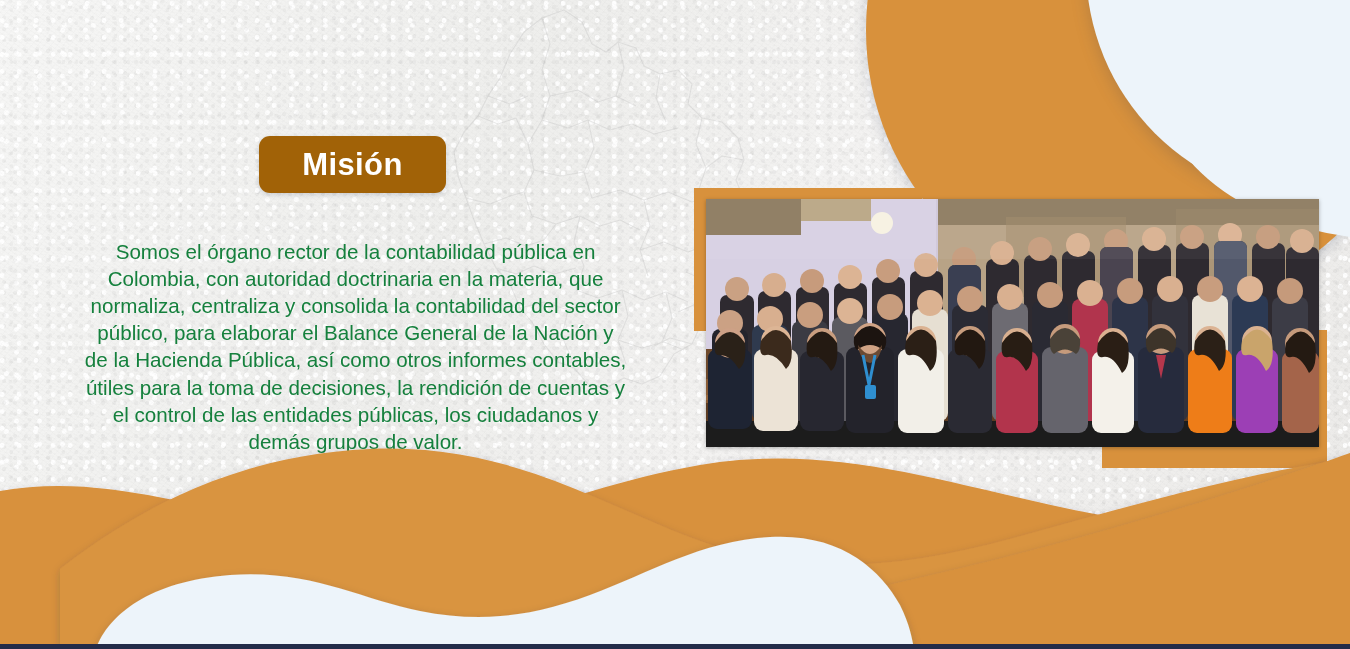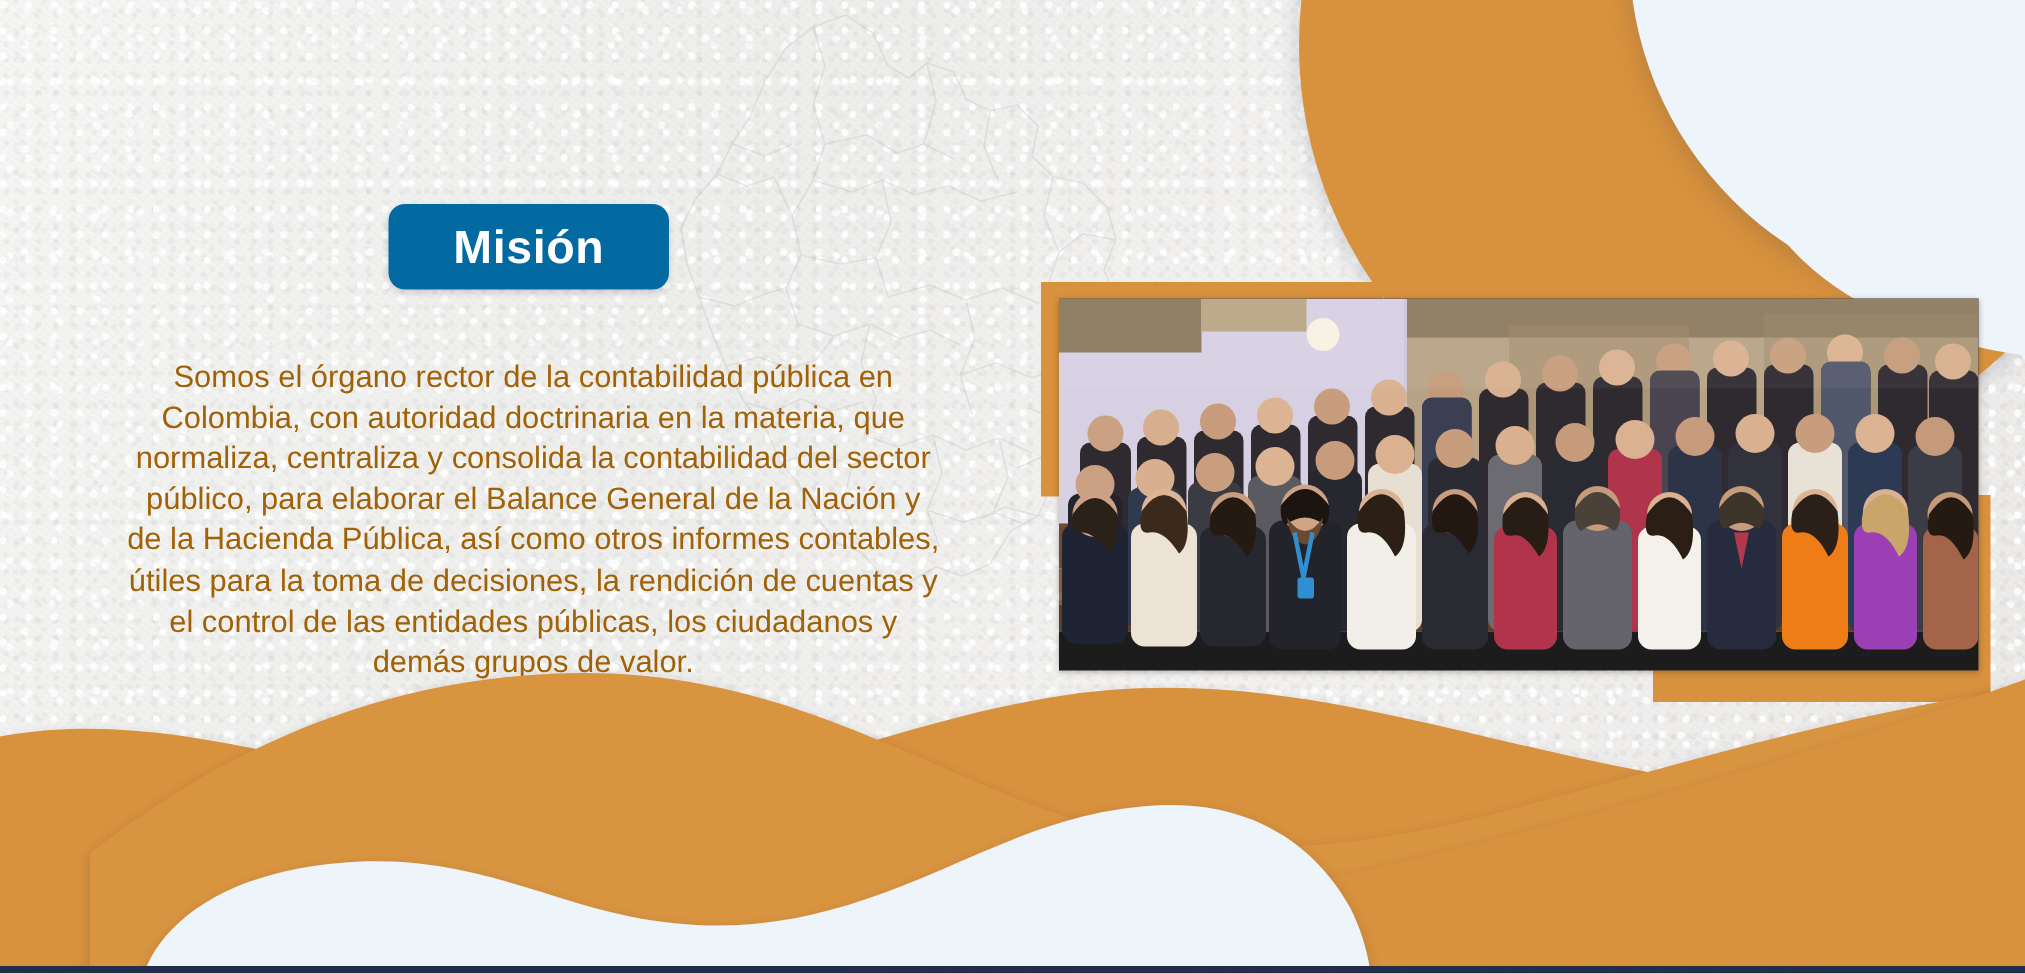--- a/index.html
+++ b/index.html
@@ -90,21 +90,21 @@
     left: 0; bottom: 0;
     width: 1350px; height: 5px;
     background: #232c49;
   }
 
   
   .badge {
     position: absolute;
     left: 259px; top: 136px;
     width: 187px; height: 57px;
-    background: #0369a1;
+    background: #a16207;
     border-radius: 11px;
     display: flex;
     align-items: center;
     justify-content: center;
     box-shadow: 0 2px 5px rgba(40,50,80,.16);
   }
   .badge-label {
     color: #ffffff;
     font-size: 31px;
     font-weight: 700;
@@ -113,21 +113,21 @@
   }
 
   
   .mission-text {
     position: absolute;
     left: 84px; top: 217px;
     width: 543px;
     text-align: center;
     font-size: 20.6px;
     line-height: 27.2px;
-    color: #a16207;
+    color: #15803d;
     font-family: "Liberation Sans", sans-serif;
   }
 
   
   .photo-block {
     position: absolute;
     left: 694px; top: 188px;
     width: 633px; height: 280px;
   }
   .frame-tl {

